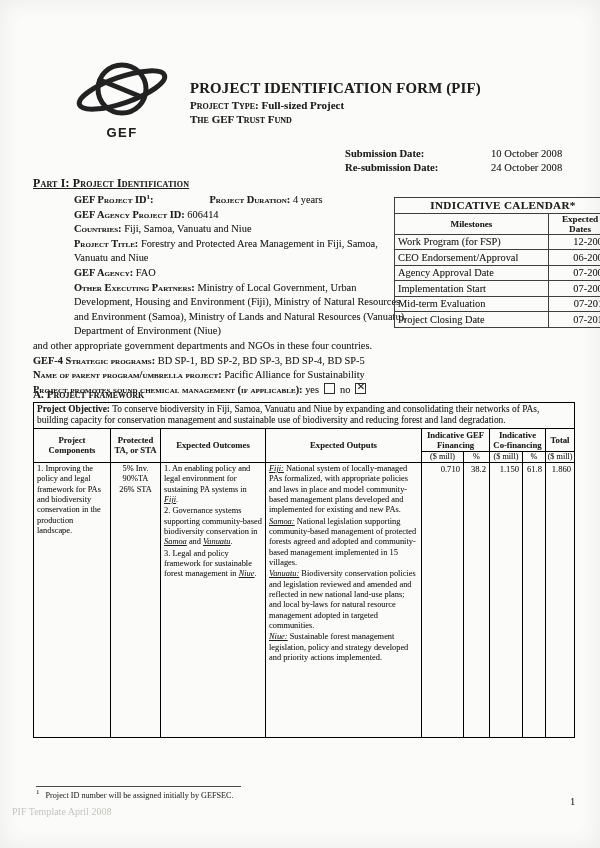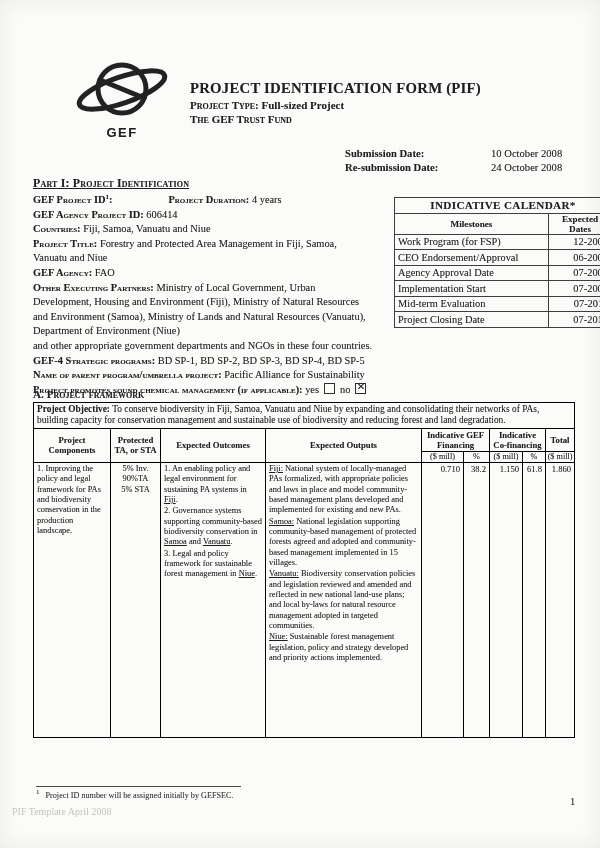--- a/index.html
+++ b/index.html
@@ -18,21 +18,21 @@
   .title-block{position:absolute;left:190px;top:80px;width:390px;}
   .doc-title{font-size:14.8px;font-weight:bold;letter-spacing:0.2px;margin:0;}
   .doc-sub{font-size:11px;font-weight:bold;margin-top:2px;}
   .sc{font-variant:small-caps;}
   .dates{position:absolute;left:345px;top:147px;width:232px;font-size:10.6px;line-height:14px;}
   .date-line{display:flex;gap:28px;}
   .date-line .lbl{font-weight:bold;width:118px;flex:none;}
   
   .part1-heading{position:absolute;left:33px;top:176px;font-size:11.8px;font-weight:bold;text-decoration:underline;letter-spacing:0.2px;}
   .fields{position:absolute;left:33px;top:193px;width:545px;font-size:10.4px;line-height:14.6px;}
-  .fields .narrow{width:334px;}
+  .fields .narrow{width:334px;margin-left:41px;}
   .flabel{font-weight:bold;}
   .id-line{display:flex;}
   .duration{margin-left:56px;white-space:nowrap;}
   sup{font-size:7px;line-height:0;}
   .checkbox{display:inline-block;width:9px;height:9px;border:1px solid #2e2e2e;margin:0 5px -1px 5px;position:relative;vertical-align:baseline;}
   .checkbox .xmark{position:absolute;left:0;top:-3px;width:9px;height:9px;font-size:10px;line-height:12px;text-align:center;font-family:"DejaVu Sans",sans-serif;}
   
   .calendar{position:absolute;left:362px;top:197px;width:218px;border-collapse:collapse;font-size:10.4px;margin-left:32px;}
   .calendar th,.calendar td{border:1px solid #3e3e3e;padding:0 3px;height:14.5px;}
   .cal-title{font-size:11.2px;font-weight:bold;text-align:center;letter-spacing:0.3px;}
@@ -42,21 +42,21 @@
   .fw-heading{position:absolute;left:33px;top:388px;font-size:11.2px;font-weight:bold;}
   .fw{position:absolute;left:33px;top:402px;width:541px;border-collapse:collapse;table-layout:fixed;font-size:8.4px;line-height:1.23;}
   .fw td{border:1px solid #000000;padding:1px 3px;vertical-align:top;}
   .obj-cell{font-size:9.4px;line-height:1.22;padding:1px 3px;}
   .fw .hdr td{font-weight:bold;text-align:center;vertical-align:middle;font-size:8.7px;line-height:1.15;padding:1px 2px;}
   .fw .sub td{text-align:center;font-size:8.2px;padding:0 1px;}
   .fw .data td{height:272px;}
   .num{text-align:right;font-size:8.6px;}
   .inv-cell{text-align:center;}
   .para{margin:0 0 1px 0;}
-  .u{text-decoration:underline;}
+  .u{text-decoration:underline;font-style:italic;}
   
   .foot-rule{position:absolute;left:36px;top:786px;width:205px;border-top:1.2px solid #4a4a4a;}
   .footnote{position:absolute;left:36px;top:791px;font-size:8.2px;color:#3a3a3a;}
   .footnote sup{margin-right:6px;}
   .template-note{position:absolute;left:12px;top:806px;font-size:10px;color:#c3c3bf;text-shadow:none;}
   .page-number{position:absolute;right:25px;top:796px;font-size:9.6px;}
 </style>
 </head>
 <body>
 
@@ -213,21 +213,21 @@
       <td>%</td>
       <td>($ mill)</td>
       <td>%</td>
       <td>($ mill)</td>
     </tr>
     <tr class="data">
       <td>1. Improving the policy and legal framework for PAs and biodiversity conservation in the production landscape.</td>
       <td class="inv-cell">
             <div>5% Inv.</div>
             <div>90%TA</div>
-            <div>5% STA</div>
+            <div>26% STA</div>
           </td>
       <td>
             <div class="para"><span>1. An enabling policy and legal environment for sustaining PA systems in </span><span class="u">Fiji</span><span>.</span></div>
             <div class="para"><span>2. Governance systems supporting community-based biodiversity conservation in </span><span class="u">Samoa</span><span> and </span><span class="u">Vanuatu</span><span>.</span></div>
             <div class="para"><span>3. Legal and policy framework for sustainable forest management in </span><span class="u">Niue</span><span>.</span></div>
           </td>
       <td>
             <div class="para"><span class="u">Fiji:</span><span> National system of locally-managed PAs formalized, with appropriate policies and laws in place and model community-based management plans developed and implemented for existing and new PAs.</span></div>
             <div class="para"><span class="u">Samoa:</span><span> National legislation supporting community-based management of protected forests agreed and adopted and community-based management implemented in 15 villages.</span></div>
             <div class="para"><span class="u">Vanuatu:</span><span> Biodiversity conservation policies and legislation reviewed and amended and reflected in new national land-use plans; and local by-laws for natural resource management adopted in targeted communities.</span></div>

